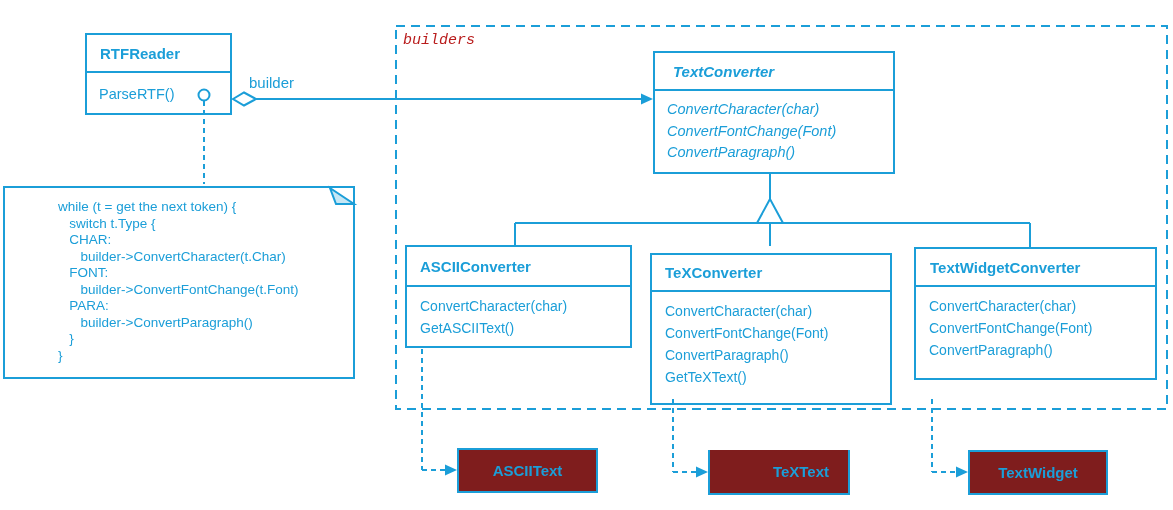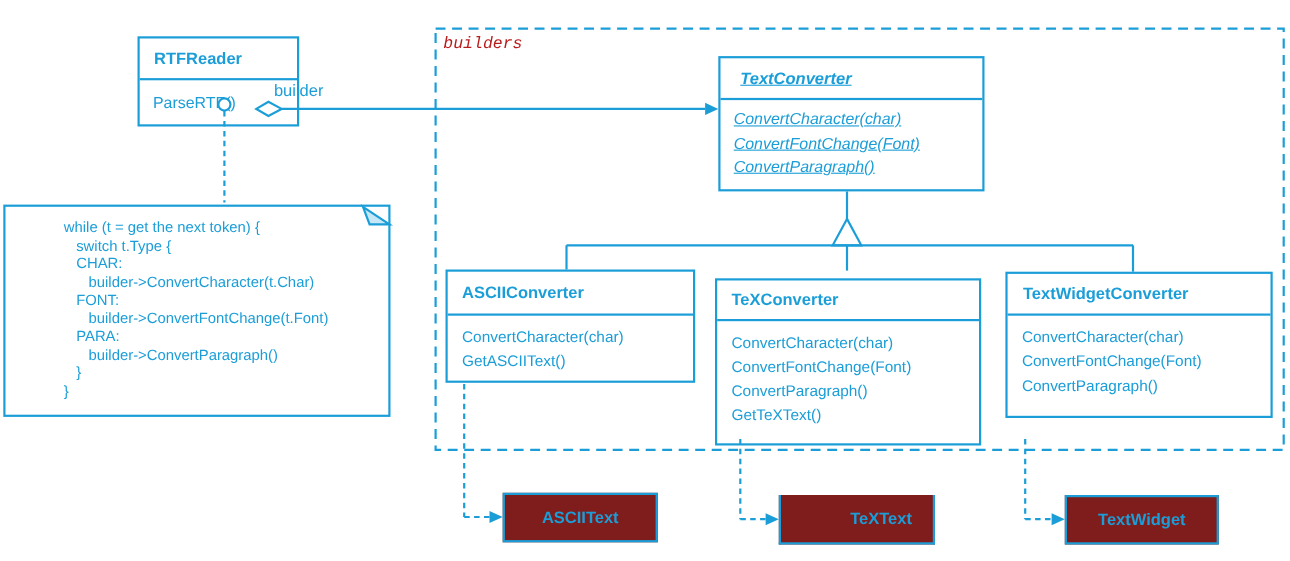--- a/index.html
+++ b/index.html
@@ -8,35 +8,35 @@
     font-family:"Liberation Sans", sans-serif;color:#1b9ed8;
   }
   svg.overlay{position:absolute;left:0;top:0;width:1173px;height:510px;pointer-events:none;z-index:5;}
   .box{position:absolute;border:2px solid #1b9ed8;background:#ffffff;box-sizing:border-box;z-index:2;}
   .box-header{border-bottom:2px solid #1b9ed8;display:flex;align-items:center;font-weight:bold;font-size:15px;box-sizing:border-box;}
   .box-body{font-size:14px;box-sizing:border-box;}
   .method{line-height:22px;white-space:nowrap;}
   .italic{font-style:italic;}
 
   
-  .rtf-reader{left:85px;top:33px;width:147px;height:82px;margin-left:40px;}
+  .rtf-reader{left:85px;top:33px;width:147px;height:82px;}
   .rtf-reader .box-header{height:38px;padding-left:13px;}
   .rtf-reader .box-body{padding:10px 0 0 12px;font-size:14.5px;}
 
   
   .note-box{left:3px;top:186px;width:352px;height:193px;}
   .note-body{padding:11px 0 0 10px;font-size:13.5px;line-height:16.5px;margin-left:43px;}
   .code-line{white-space:pre;}
 
   
   .builders-label{position:absolute;left:403px;top:32px;font-size:15px;font-style:italic;color:#b91c1c;z-index:3;font-family:Liberation Mono, monospace;}
   .builder-label{position:absolute;left:249px;top:74px;font-size:15px;z-index:3;}
 
   
-  .text-converter{left:653px;top:51px;width:242px;height:123px;text-decoration:underline;}
+  .text-converter{left:653px;top:51px;width:242px;height:123px;}
   .text-converter .box-header{height:38px;padding-left:18px;}
   .text-converter .box-body{padding:8px 0 0 12px;font-size:14.5px;}
   .text-converter .method{line-height:21.5px;}
 
   
   .ascii-converter{left:405px;top:245px;width:227px;height:103px;}
   .ascii-converter .box-header{height:40px;padding-left:13px;}
   .tex-converter{left:650px;top:253px;width:242px;height:152px;}
   .tex-converter .box-header{height:37px;padding-left:13px;}
   .textwidget-converter{left:914px;top:247px;width:243px;height:133px;}

